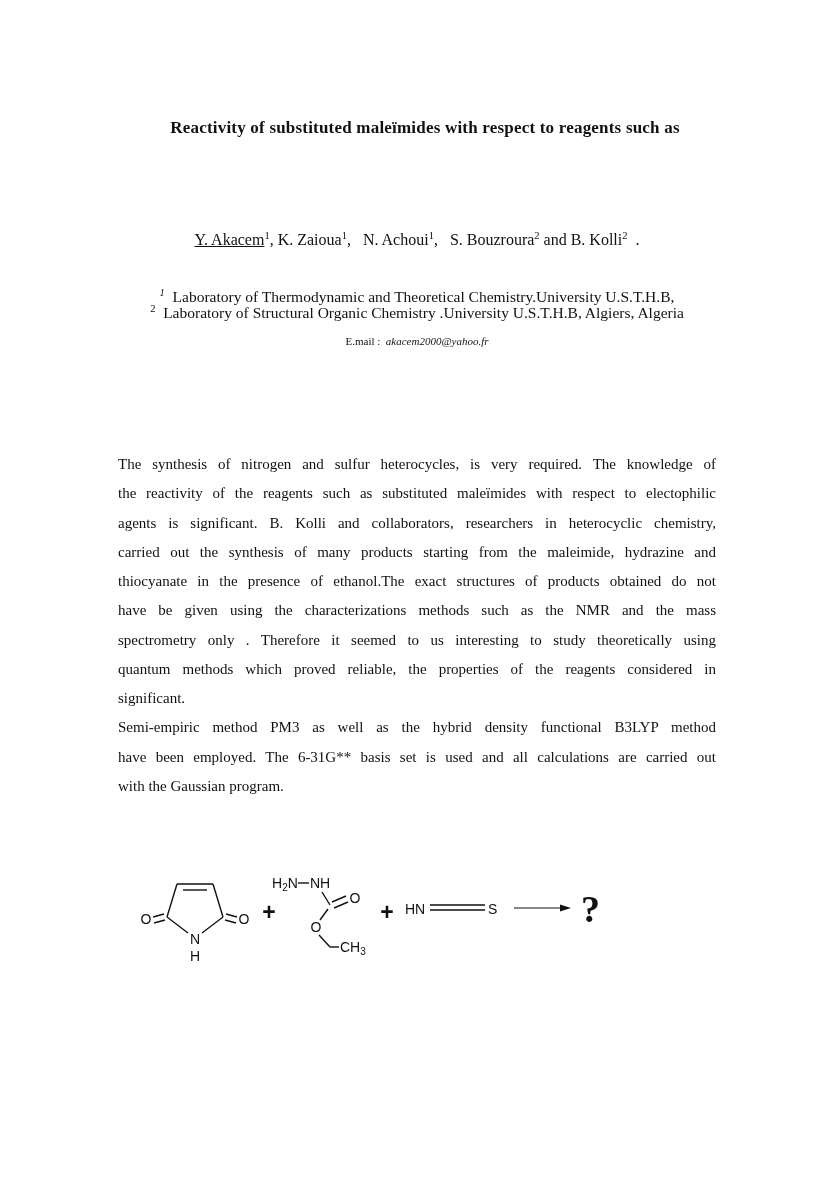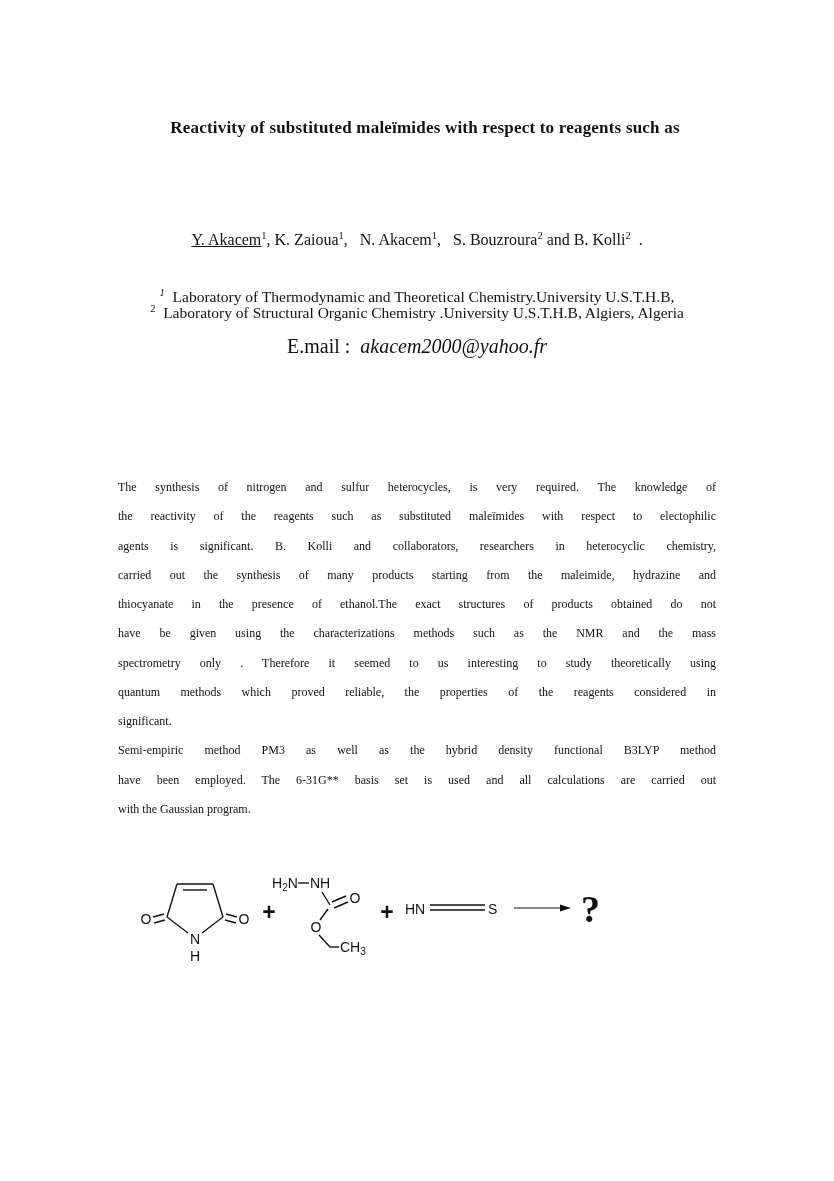--- a/index.html
+++ b/index.html
@@ -17,26 +17,26 @@
     top:114px;font-size:17px;font-weight:bold;line-height:28px;
     letter-spacing:0.2px;
     padding-left:8px;
   }
   .authors{top:229px;font-size:16px;line-height:22px;}
   .authors sup,.affil sup{font-size:10.5px;line-height:0;}
   .u{text-decoration:underline;}
   .affil1{top:266px;font-size:15.5px;margin-top:22px;}
   .affil2{top:304px;font-size:15.5px;}
   .affil sup.it{font-style:italic;}
-  .email{top:335px;font-size:20px;}
+  .email{top:335px;font-size:11px;}
   .email .addr{font-style:italic;}
 
   .bodytext{
-    top:473px;left:118px;width:598px;
-    font-size:12px;line-height:29.25px;
+    top:450px;left:118px;width:598px;
+    font-size:15px;line-height:29.25px;
   }
   .bline{
     text-align:justify;text-align-last:justify;
     height:29.25px;overflow:visible;word-spacing:1px;
   }
   .bline.plast{text-align-last:left;word-spacing:0;}
 
   .scheme{top:858px;left:138px;width:505px;height:120px;}
   .scheme svg{display:block;}
   .chemtxt{font-family:"Liberation Sans","DejaVu Sans",sans-serif;font-size:14px;fill:#111;}
@@ -46,21 +46,21 @@
   .bond{stroke:#111;stroke-width:1.4;fill:none;}
   .arrowline{stroke:#111;stroke-width:1.2;fill:none;}
 </style>
 </head>
 <body>
 
 <div class="abs centered title">
   <div class="pre">Reactivity of substituted maleïmides with respect to reagents such as</div>
 </div>
 
-<div class="abs centered authors pre"><span class="u">Y. Akacem</span><sup>1</sup><span>, K. Zaioua</span><sup>1</sup><span>,   N. Akacem</span><sup>1</sup><span>,   S. Bouzroura</span><sup>2</sup><span> and B. Kolli</span><sup>2</sup><span>  .</span></div>
+<div class="abs centered authors pre"><span class="u">Y. Akacem</span><sup>1</sup><span>, K. Zaioua</span><sup>1</sup><span>,   N. Achoui</span><sup>1</sup><span>,   S. Bouzroura</span><sup>2</sup><span> and B. Kolli</span><sup>2</sup><span>  .</span></div>
 
 <div class="abs centered affil affil1 pre"><sup class="it">1</sup><span>  Laboratory of Thermodynamic and Theoretical Chemistry.University U.S.T.H.B,</span></div>
 <div class="abs centered affil affil2 pre"><sup>2</sup><span>  Laboratory of Structural Organic Chemistry .University U.S.T.H.B, Algiers, Algeria</span></div>
 
 <div class="abs centered email pre"><span>E.mail :  </span><span class="addr">akacem2000@yahoo.fr</span></div>
 
 <div class="abs bodytext">
   <div class="bline">The synthesis of  nitrogen and sulfur heterocycles, is very required.  The knowledge of</div>
   <div class="bline">the reactivity of the reagents such as substituted maleïmides with respect to electophilic</div>
   <div class="bline">agents  is significant. B. Kolli  and collaborators, researchers in heterocyclic chemistry,</div>

